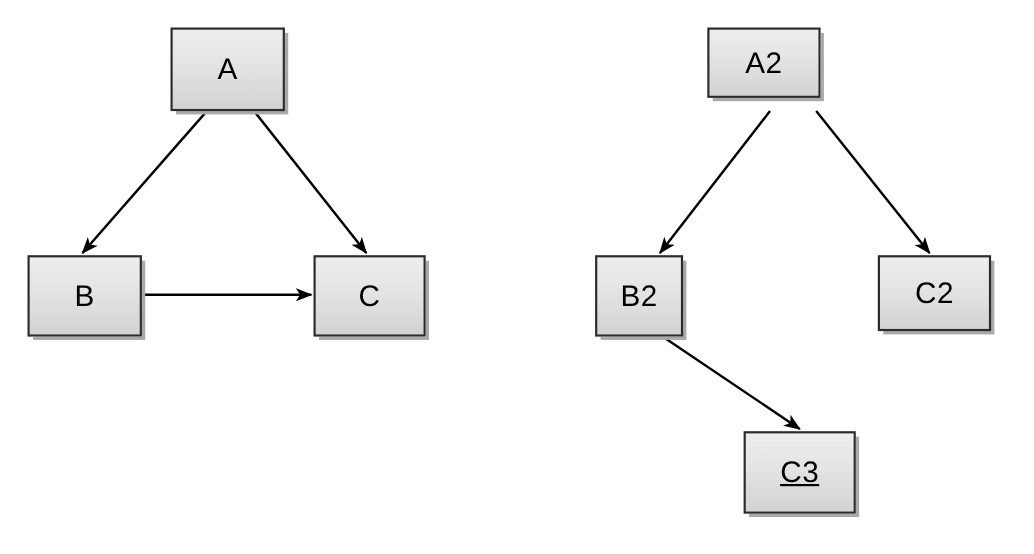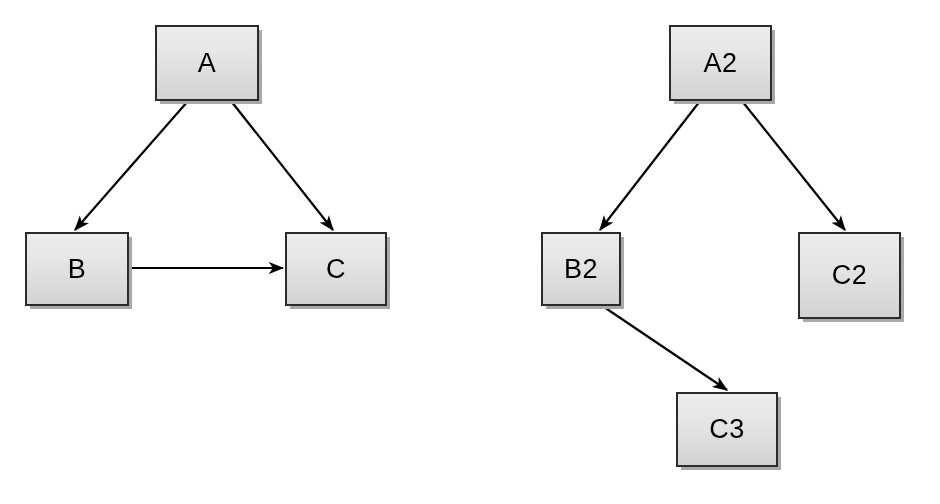--- a/index.html
+++ b/index.html
@@ -71,27 +71,27 @@
   <div id="node-layer">
       <div class="node" style="left: 155px; top: 25px; width: 104px; height: 76px;">
         <span class="node-label">A</span>
       </div>
       <div class="node" style="left: 25px; top: 232px; width: 104px; height: 74px;">
         <span class="node-label">B</span>
       </div>
       <div class="node" style="left: 285px; top: 232px; width: 102px; height: 74px;">
         <span class="node-label">C</span>
       </div>
-      <div class="node" style="left: 669px; top: 25px; width: 103px; height: 76px;">
+      <div class="node" style="left: 643px; top: 25px; width: 103px; height: 64px;">
         <span class="node-label">A2</span>
       </div>
       <div class="node" style="left: 541px; top: 232px; width: 80px; height: 74px;">
         <span class="node-label">B2</span>
       </div>
-      <div class="node" style="left: 798px; top: 232px; width: 103px; height: 87px;">
+      <div class="node" style="left: 798px; top: 232px; width: 103px; height: 69px;">
         <span class="node-label">C2</span>
       </div>
-      <div class="node" style="left: 676px; top: 392px; width: 102px; height: 75px;">
+      <div class="node" style="left: 676px; top: 392px; width: 102px; height: 75px; text-decoration: underline;">
         <span class="node-label">C3</span>
       </div>
     </div>
 
 </div>
 
 </body></html>

